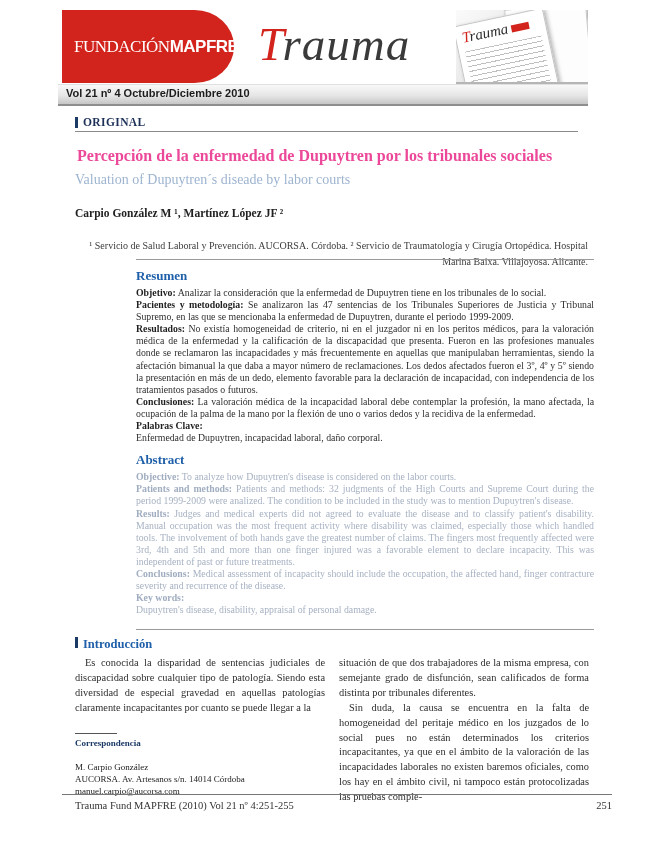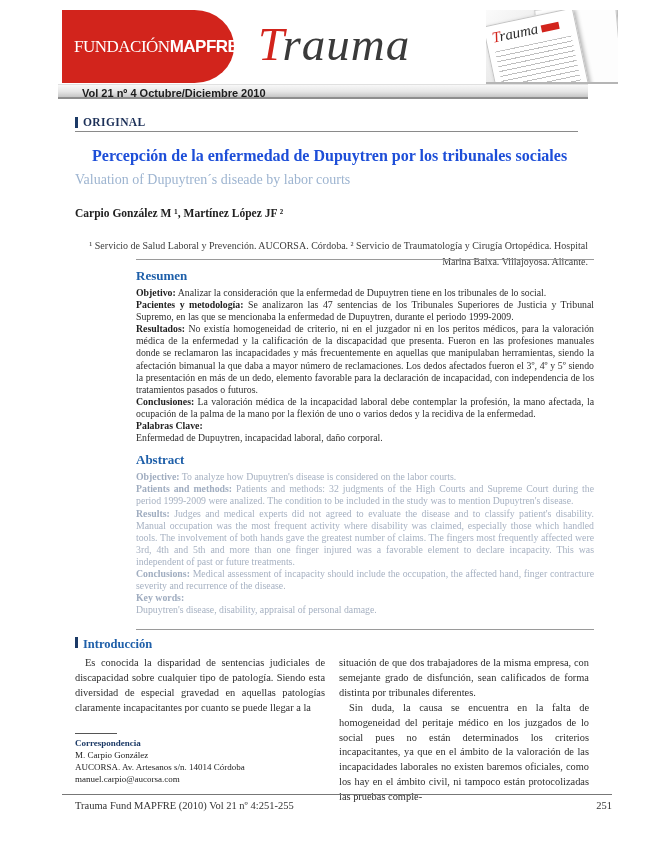--- a/index.html
+++ b/index.html
@@ -1,20 +1,20 @@
 <!DOCTYPE html>
 <html><head>
 <meta charset="utf-8">
 <style>
   html,body{margin:0;padding:0;background:#ffffff;}
   .page{position:relative;width:646px;height:841px;background:#fff;overflow:hidden;
         font-family:"Liberation Serif","DejaVu Serif",serif;color:#2f2f2f;}
 
   
-  .banner{position:absolute;left:62px;top:10px;width:526px;height:73px;padding-left:30px;}
+  .banner{position:absolute;left:62px;top:10px;width:526px;height:73px;}
   .brand-block{position:absolute;left:0;top:0;width:172px;height:73px;background:#d2241c;
                border-radius:0 40px 40px 0 / 0 37px 37px 0;display:flex;align-items:center;}
   .brand-text{padding-left:12px;color:#fff;white-space:nowrap;font-size:17px;letter-spacing:-0.5px;}
   .brand-fundacion{font-family:"Liberation Serif",serif;font-weight:normal;}
   .brand-mapfre{font-family:"Liberation Sans",sans-serif;font-weight:bold;}
   .wordmark{position:absolute;left:196px;top:4px;font-style:italic;font-size:47px;line-height:60px;
             color:#3a3a3a;letter-spacing:1px;}
   .wordmark .initial{color:#d2241c;}
   
   .cover{position:absolute;right:0;top:0;width:132px;height:72px;overflow:hidden;
@@ -25,33 +25,33 @@
   .cover .page1{position:absolute;left:6px;top:6px;width:92px;height:100px;background:#ffffff;
                 border:1px solid #c4c4c4;transform:rotate(-12deg);box-shadow:2px 2px 4px rgba(0,0,0,.3);
                 padding:4px 6px;box-sizing:border-box;}
   .cover-title{font-style:italic;font-size:15px;color:#2e2e2e;white-space:nowrap;}
   .cover-title .initial{color:#d2241c;}
   .cover-badge{display:inline-block;width:18px;height:7px;background:#d2241c;margin-left:3px;}
   .cover-lines{margin-top:5px;height:60px;
                background:repeating-linear-gradient(to bottom,#bfbfbf 0,#bfbfbf 1px,transparent 1px,transparent 5px);}
 
   
-  .volbar{position:absolute;left:58px;top:84px;width:530px;height:15px;box-sizing:border-box;
+  .volbar{position:absolute;left:58px;top:84px;width:530px;height:22px;box-sizing:border-box;
           background:linear-gradient(#f8f8f8,#e6e6e6 55%,#c6c6c6);border-top:1px solid #e0e0e0;
-          border-bottom:2px solid #8e8e8e;line-height:17px;padding-left:24px;
+          border-bottom:2px solid #8e8e8e;line-height:17px;padding-left:8px;
           font-family:"Liberation Sans",sans-serif;font-weight:bold;font-size:11px;color:#1c1c1c;}
 
   
   .section-head{position:absolute;left:75px;top:116px;display:flex;align-items:center;gap:5px;}
   .vbar{width:3px;height:11px;background:#1c3a66;}
   .section-label{font-size:11.5px;font-weight:bold;letter-spacing:0.4px;color:#1c3058;}
   .rule-original{position:absolute;left:75px;top:131px;width:503px;height:1px;background:#8a8a8a;}
 
   
-  .title-es{position:absolute;left:92px;top:147px;width:505px;font-size:16px;font-weight:bold;color:#1d4ed8;}
+  .title-es{position:absolute;left:77px;top:147px;width:505px;font-size:16px;font-weight:bold;color:#ec4899;}
   .title-en{position:absolute;left:75px;top:172px;width:505px;font-size:14px;color:#9db4d0;}
   .authors{position:absolute;left:75px;top:207px;width:505px;font-size:11.5px;font-weight:bold;color:#222;}
   .affiliations{position:absolute;left:75px;top:238px;width:513px;font-size:10px;line-height:1.55;
                 color:#3c3c3c;text-align:right;}
 
   
   .mid{position:absolute;left:127px;top:259px;width:458px;margin-left:9px;}
   .mid .rule{height:1px;background:#9a9a9a;}
   .blk-h{font-size:13px;font-weight:bold;color:#1e5fa9;margin:8px 0 3px;}
   .mid p{margin:0;font-size:9.8px;line-height:12.1px;text-align:justify;}
@@ -66,21 +66,21 @@
   .intro-head{display:flex;gap:5px;margin-bottom:4px;}
   .intro-title{font-size:12.5px;font-weight:bold;color:#1e5fa9;}
   .cols{display:flex;gap:14px;}
   .col{width:250px;}
   .col p{margin:0;font-size:10.4px;line-height:14.9px;text-align:justify;color:#2e2e2e;}
   .col p.indent{text-indent:10px;}
 
   
   .corr{position:absolute;left:75px;top:733px;width:235px;}
   .corr .mini-rule{width:42px;height:1px;background:#555;margin-bottom:4px;}
-  .corr-h{font-size:9px;font-weight:bold;color:#1c3a66;margin-bottom:1px;}
+  .corr-h{font-size:9px;font-weight:bold;color:#1c3a66;margin-bottom:13px;}
   .corr-line{font-size:9px;line-height:1.35;color:#222;}
 
   
   .footer-rule{position:absolute;left:62px;top:794px;width:550px;height:1px;background:#777;}
   .footer{position:absolute;left:75px;top:800px;width:537px;display:flex;
           justify-content:space-between;font-size:10.5px;color:#333;}
 </style>
 </head>
 <body>
 

